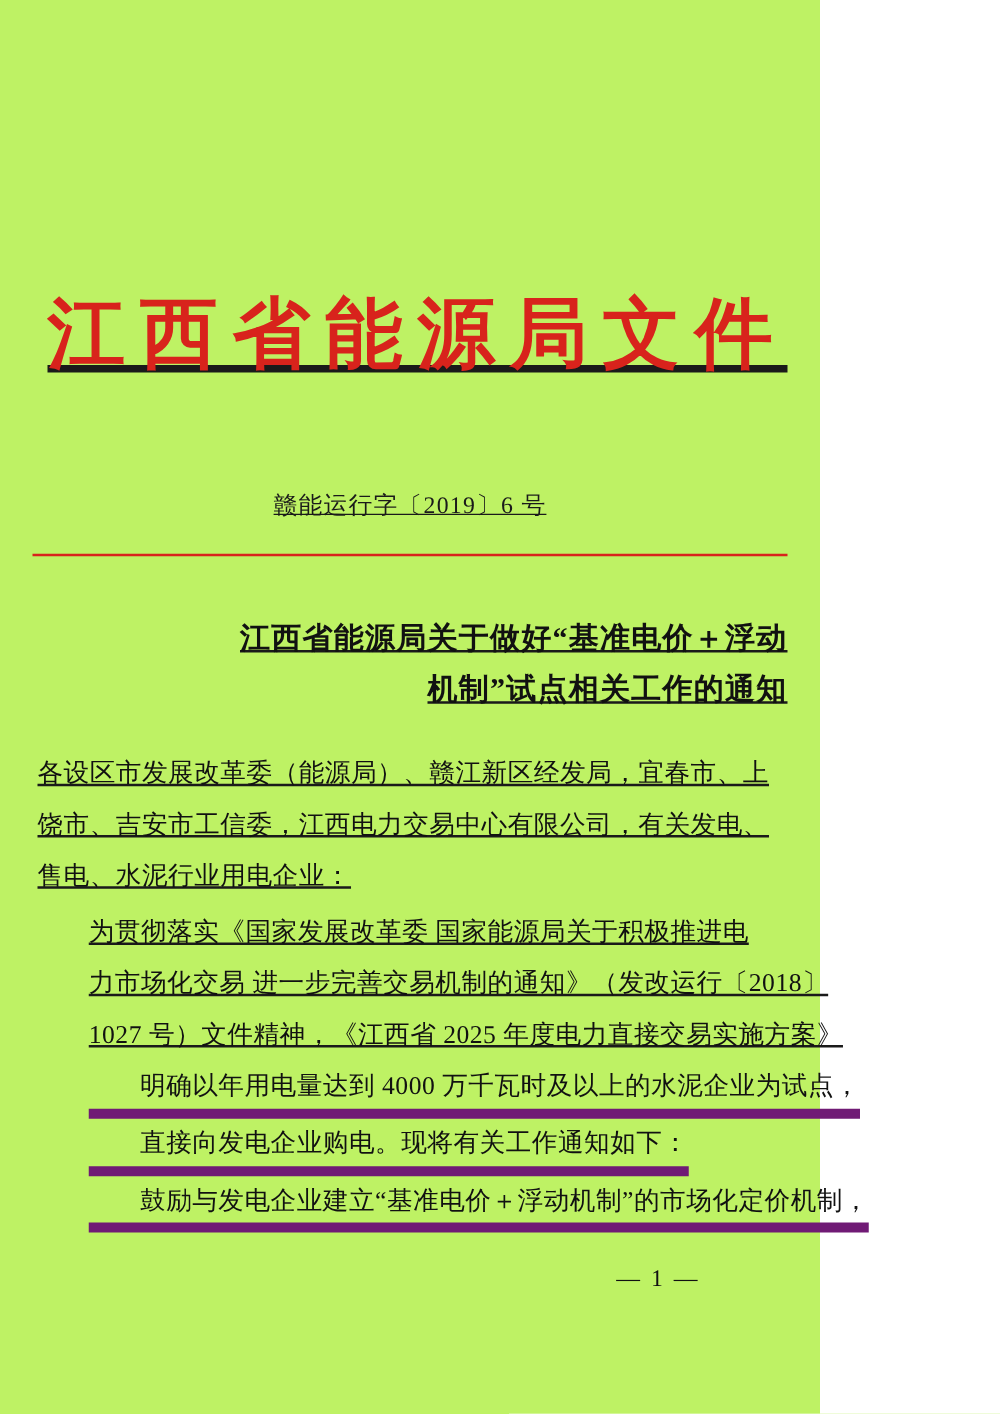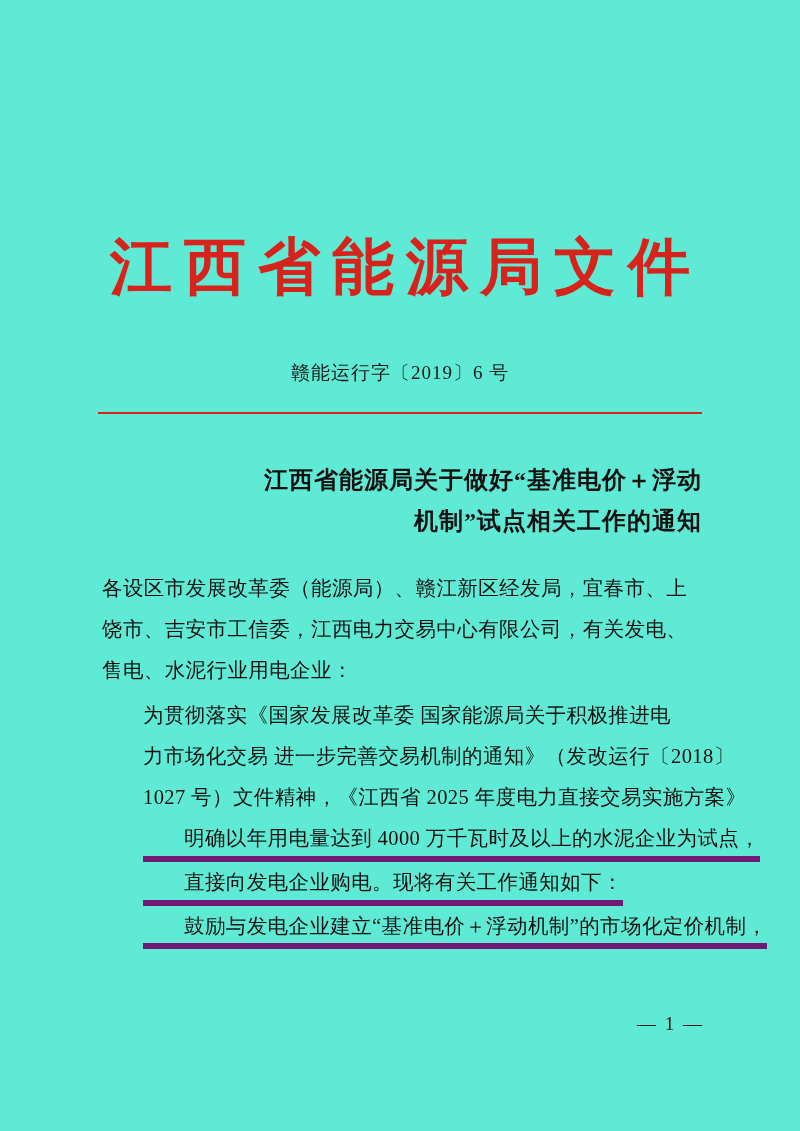--- a/index.html
+++ b/index.html
@@ -9,41 +9,42 @@
   body {
     width: 800px;
     height: 1131px;
     background: #ffffff;
     font-family: "Liberation Serif", "DejaVu Serif", serif;
     color: #1a1a1a;
     overflow: hidden;
   }
   .page {
     position: relative;
-    width: 800px;
+    width: 656px;
     height: 1131px;
-    background: #5eead4;
+    background: #bef264;
     box-sizing: border-box;
+    text-decoration: underline;
   }
   .doc-header {
     text-align: center;
     padding-top: 228px;
   }
   .doc-title-red {
     font-family: "DejaVu Serif", "Liberation Serif", serif;
     font-size: 62px;
     font-weight: bold;
     color: #d8231c;
     letter-spacing: 12px;
     line-height: 1.25;
     text-indent: 12px;
     white-space: nowrap;
   }
   .doc-number {
-    margin-top: 54px;
+    margin-top: 85px;
     font-size: 19px;
     color: #1a1a1a;
     letter-spacing: 1px;
     font-family: "Liberation Serif", "DejaVu Serif", serif;
   }
   .red-rule {
     margin: 26px auto 0 auto;
     width: 604px;
     height: 2px;
     background: #d8231c;
@@ -78,21 +79,21 @@
     margin: 4px;
   }
   .para.indent {
     text-indent: 2em;
   }
   .line {
     display: block;
     white-space: nowrap;
   }
   .underline-red {
-    border-bottom: 6px solid #701a75;
+    border-bottom: 8px solid #701a75;
     padding-bottom: 1px;
     display: inline-block;
     line-height: 1.55;
   }
   .page-footer {
     position: absolute;
     right: 96px;
     bottom: 96px;
     font-size: 19px;
     color: #111111;

